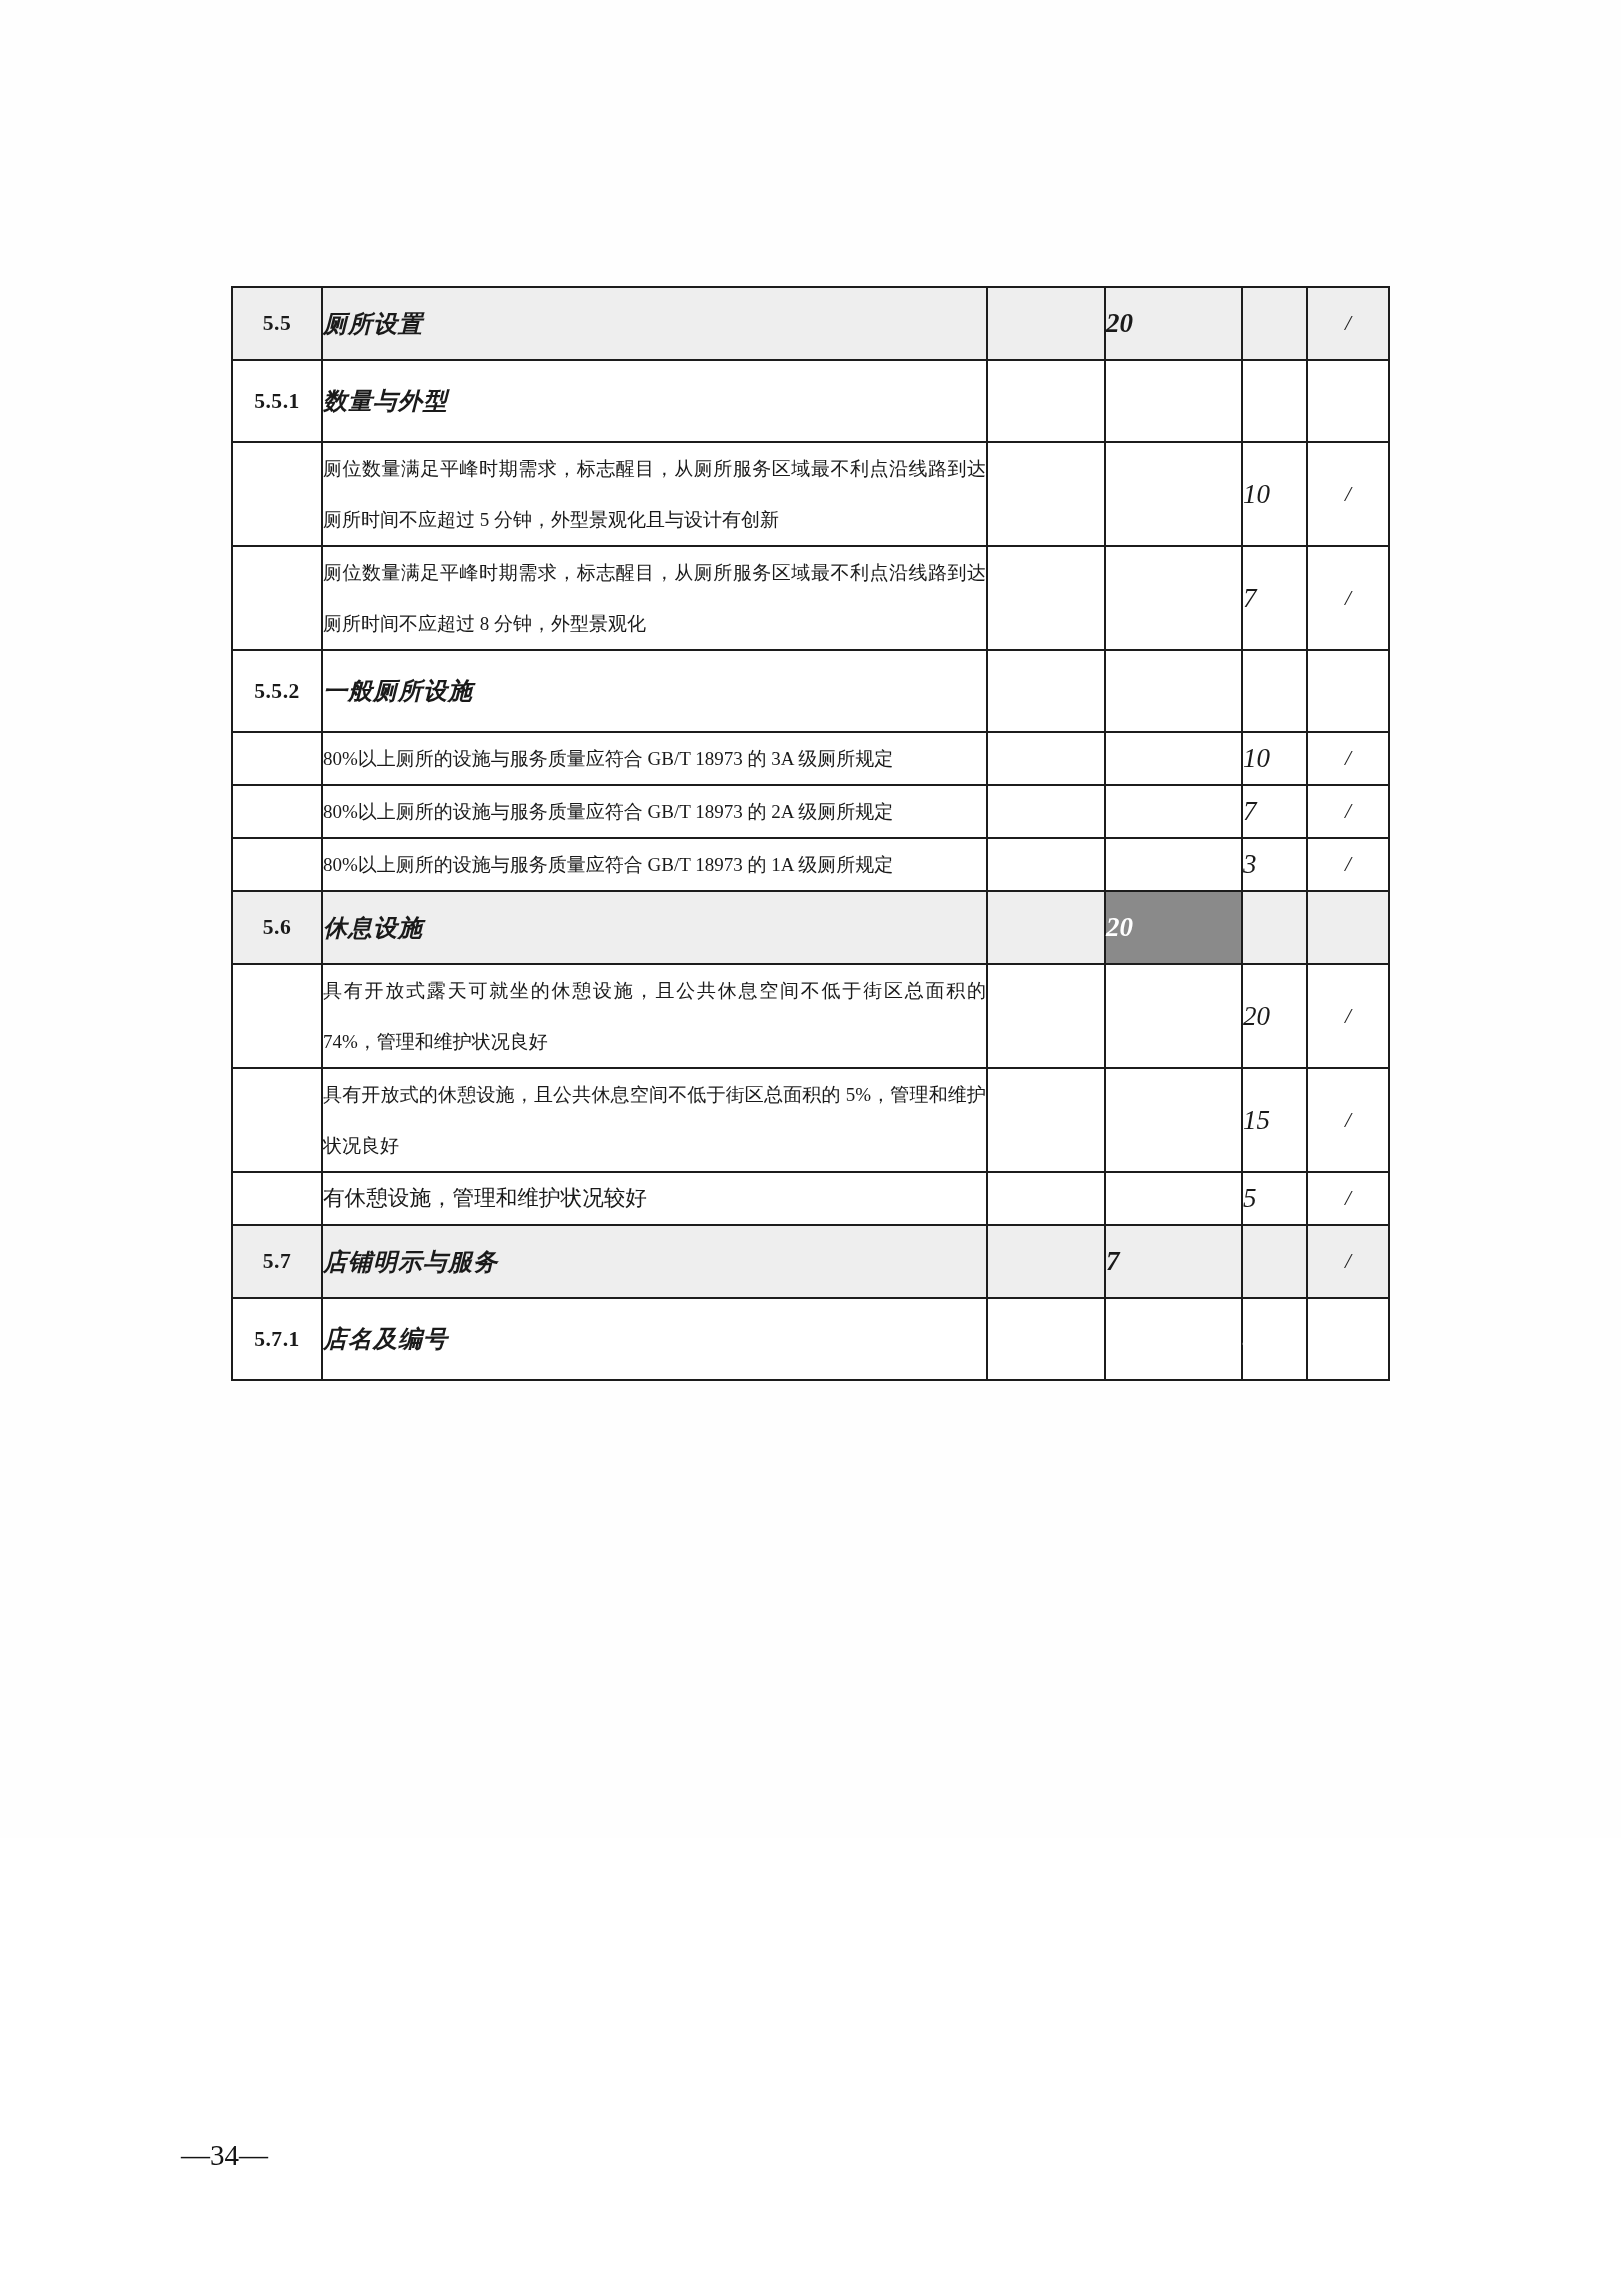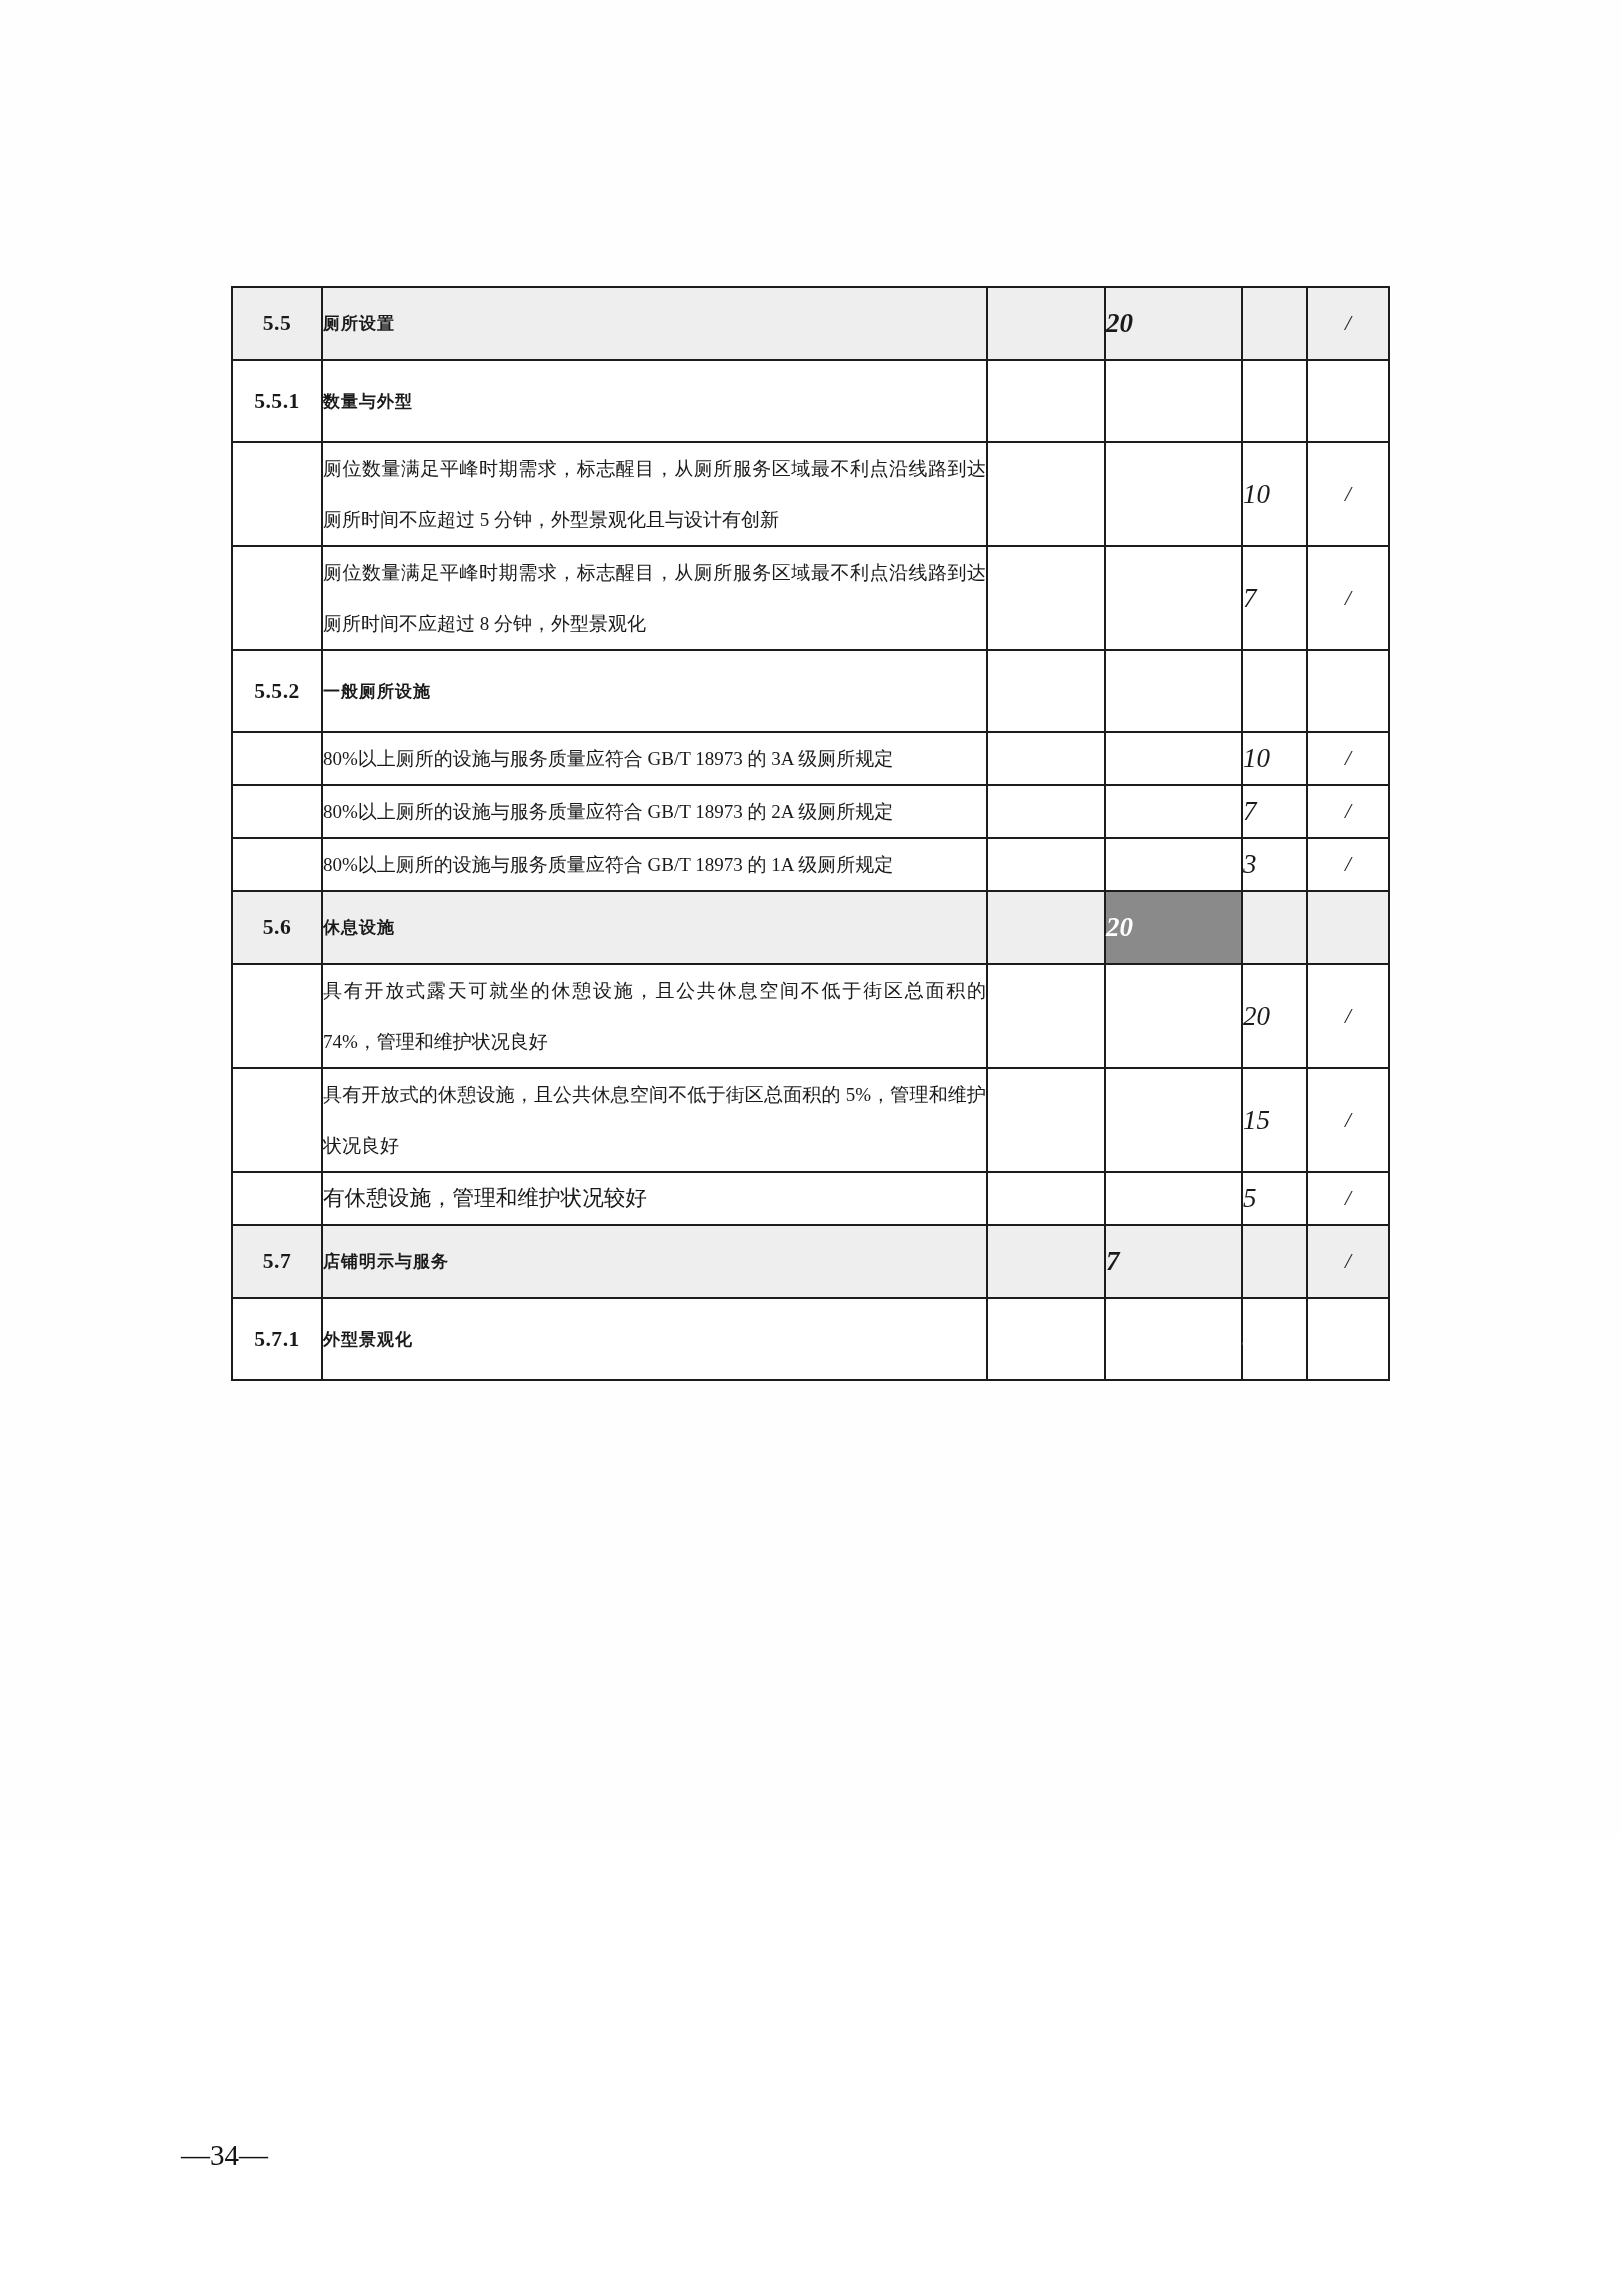--- a/index.html
+++ b/index.html
@@ -53,23 +53,24 @@
   col.c-d      { width: 82px; }
 
   .cell-code {
     text-align: center;
     font-weight: bold;
     font-size: 21.6px;
     letter-spacing: 0.5px;
   }
   .cell-title {
     font-weight: bold;
-    font-size: 17px;
+    font-size: 24px;
     padding-left: 13.7px;
     letter-spacing: 1px;
+    font-style: italic;
   }
   .cell-desc {
     font-size: 19px;
     line-height: 51px;
     padding: 15.7px 15.7px 15.7px 13.7px;
     text-align: justify;
   }
   .cell-desc-1 {
     font-size: 21.6px;
     line-height: 51px;
@@ -238,21 +239,21 @@
           <tr class="section-row">
             <td class="cell-code">5.7</td>
             <td class="cell-title">店铺明示与服务</td>
             <td class="cell-num bold"></td>
             <td class="cell-num bold">7</td>
             <td class="cell-num bold"></td>
             <td class="cell-slash">/</td>
           </tr>
           <tr class="sub-row">
             <td class="cell-code">5.7.1</td>
-            <td class="cell-title">外型景观化</td>
+            <td class="cell-title">店名及编号</td>
             <td class="cell-num bold"></td>
             <td class="cell-num bold"></td>
             <td class="cell-num bold shade-dark">4</td>
             <td class="cell-slash"></td>
           </tr>
         </tbody>
     </table>
   </div>
 
   <div class="page-number">—34—</div>

